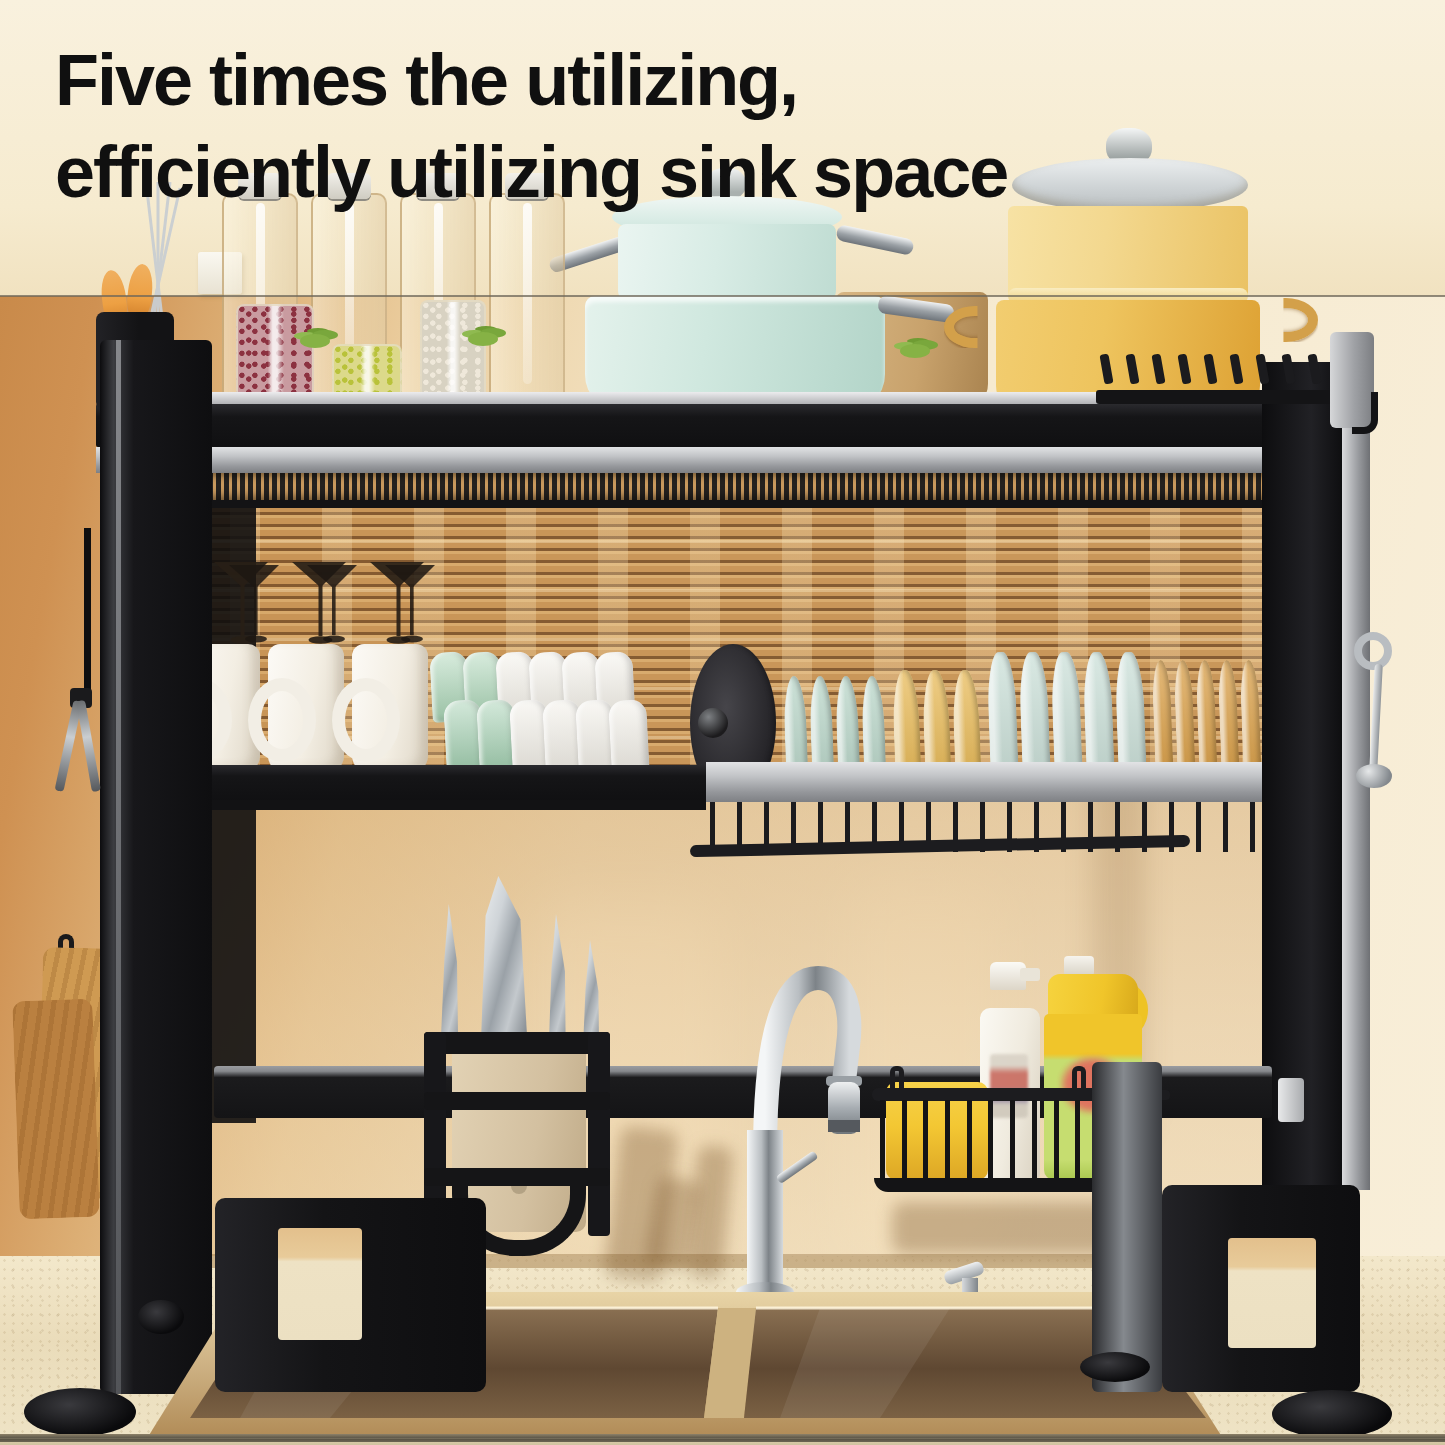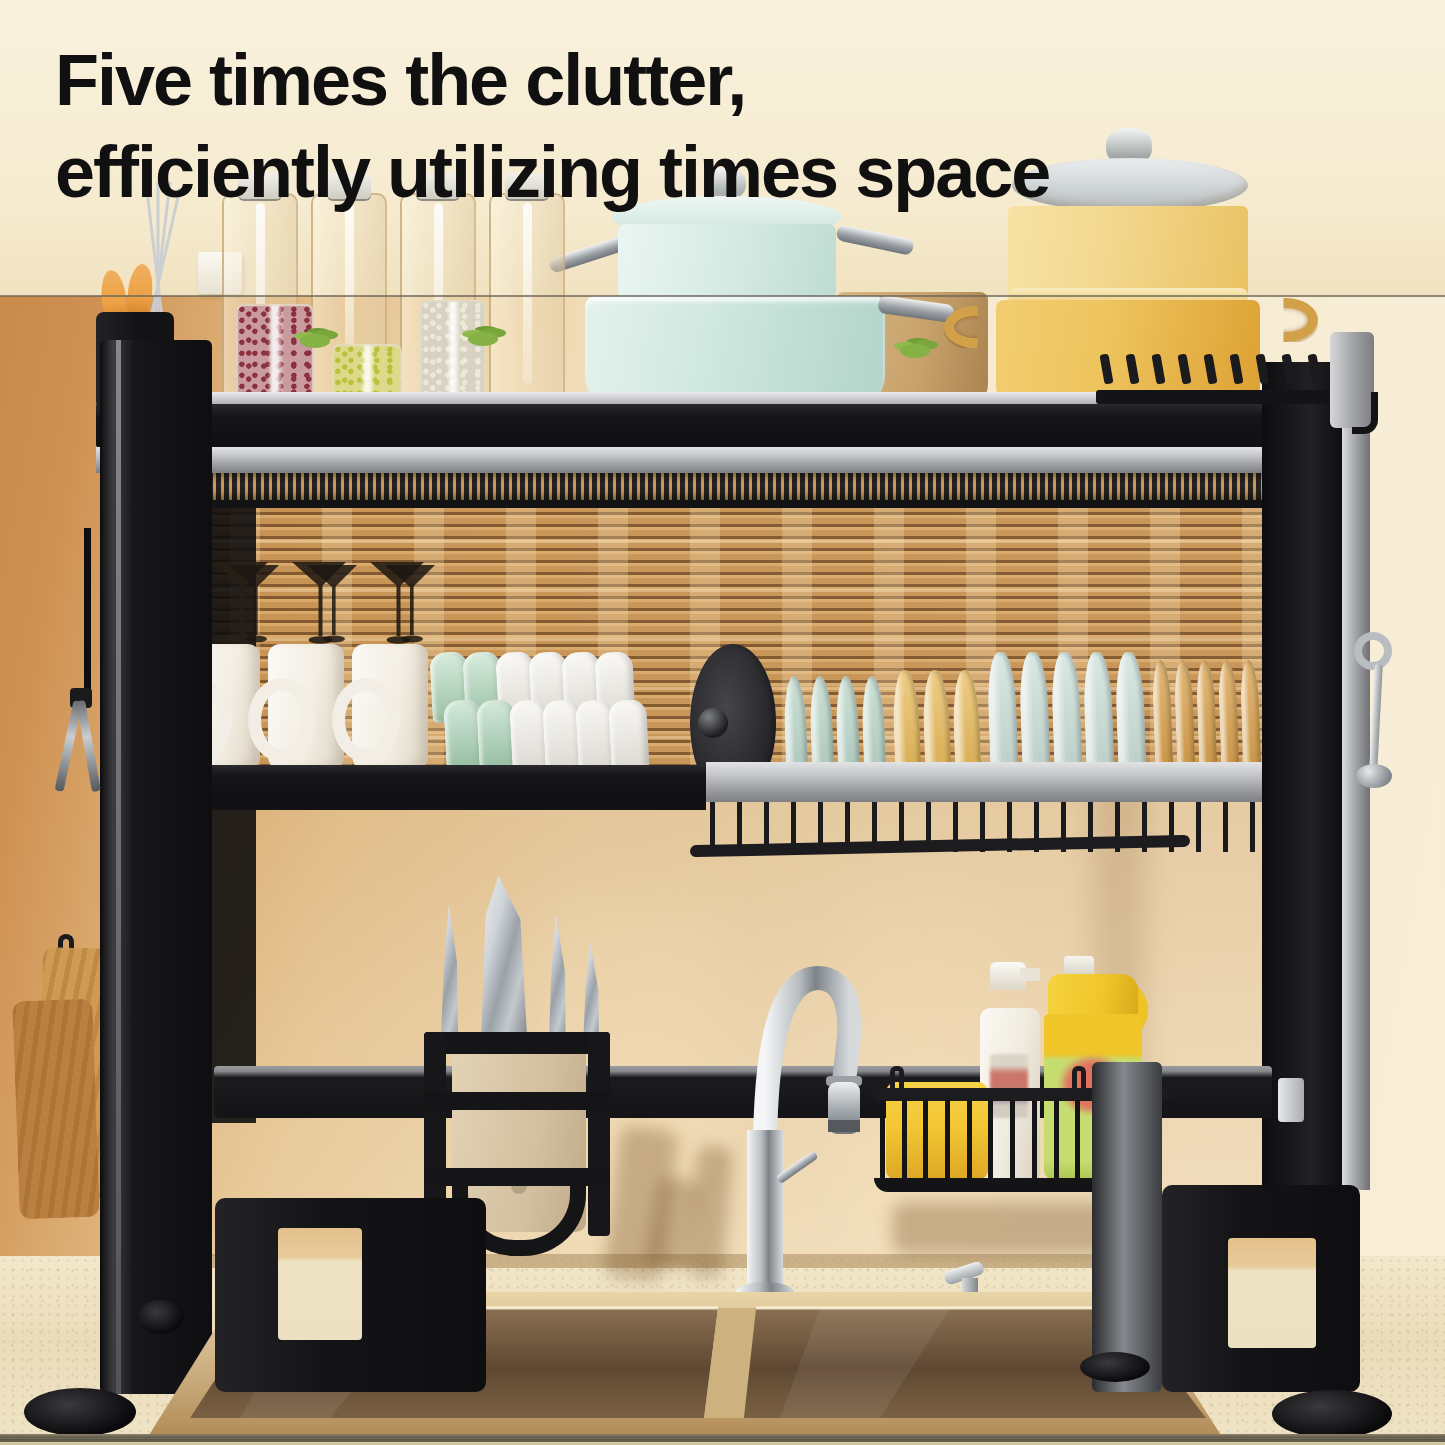--- a/index.html
+++ b/index.html
@@ -580,18 +580,18 @@
   <div class="abs foot" style="left:138px;top:1300px;width:46px;height:34px;" data-interactable="false"></div>
   <div class="abs front-leg-right" data-interactable="false"></div>
   <div class="abs leg-panel" style="left:1162px;top:1185px;width:198px;height:207px;" data-interactable="false"></div>
   <div class="abs leg-window" style="left:1228px;top:1238px;width:88px;height:110px;" data-interactable="false"></div>
   <div class="abs foot" style="left:1272px;top:1390px;width:120px;height:48px;" data-interactable="false"></div>
   <div class="abs foot" style="left:1080px;top:1352px;width:70px;height:30px;" data-interactable="false"></div>
   <div class="abs counter-edge" data-interactable="false"></div>
   <div class="abs bottom-line" data-interactable="false"></div>
 
   <div class="abs headline" data-interactable="false">
-    <div class="t" data-interactable="false">Five times the clutter,</div>
-    <div class="t" data-interactable="false">efficiently utilizing times space</div>
+    <div class="t" data-interactable="false">Five times the utilizing,</div>
+    <div class="t" data-interactable="false">efficiently utilizing sink space</div>
   </div>
   <div class="abs divider-line" data-interactable="false"></div>
 
 </div>
 
 </body></html>

